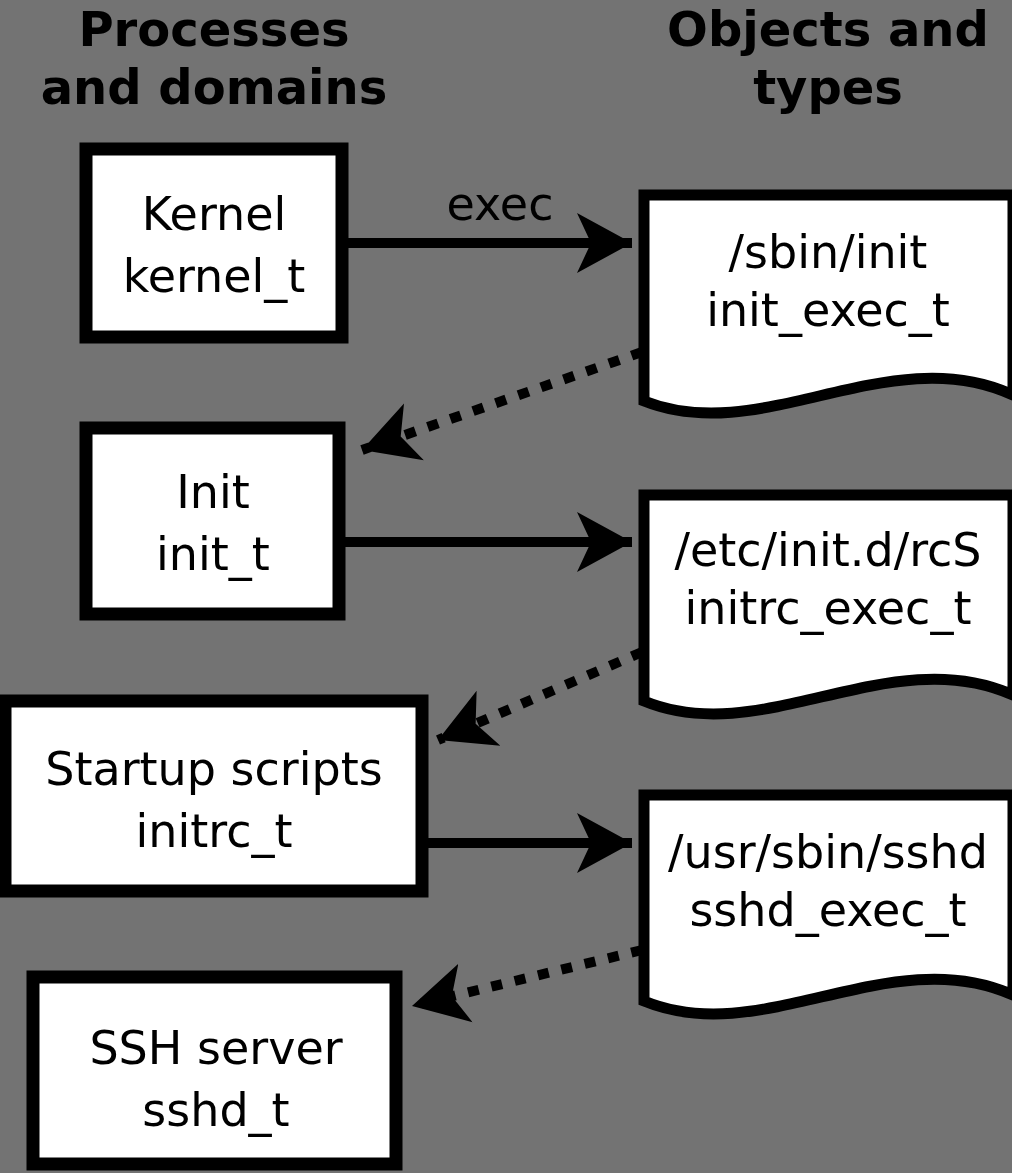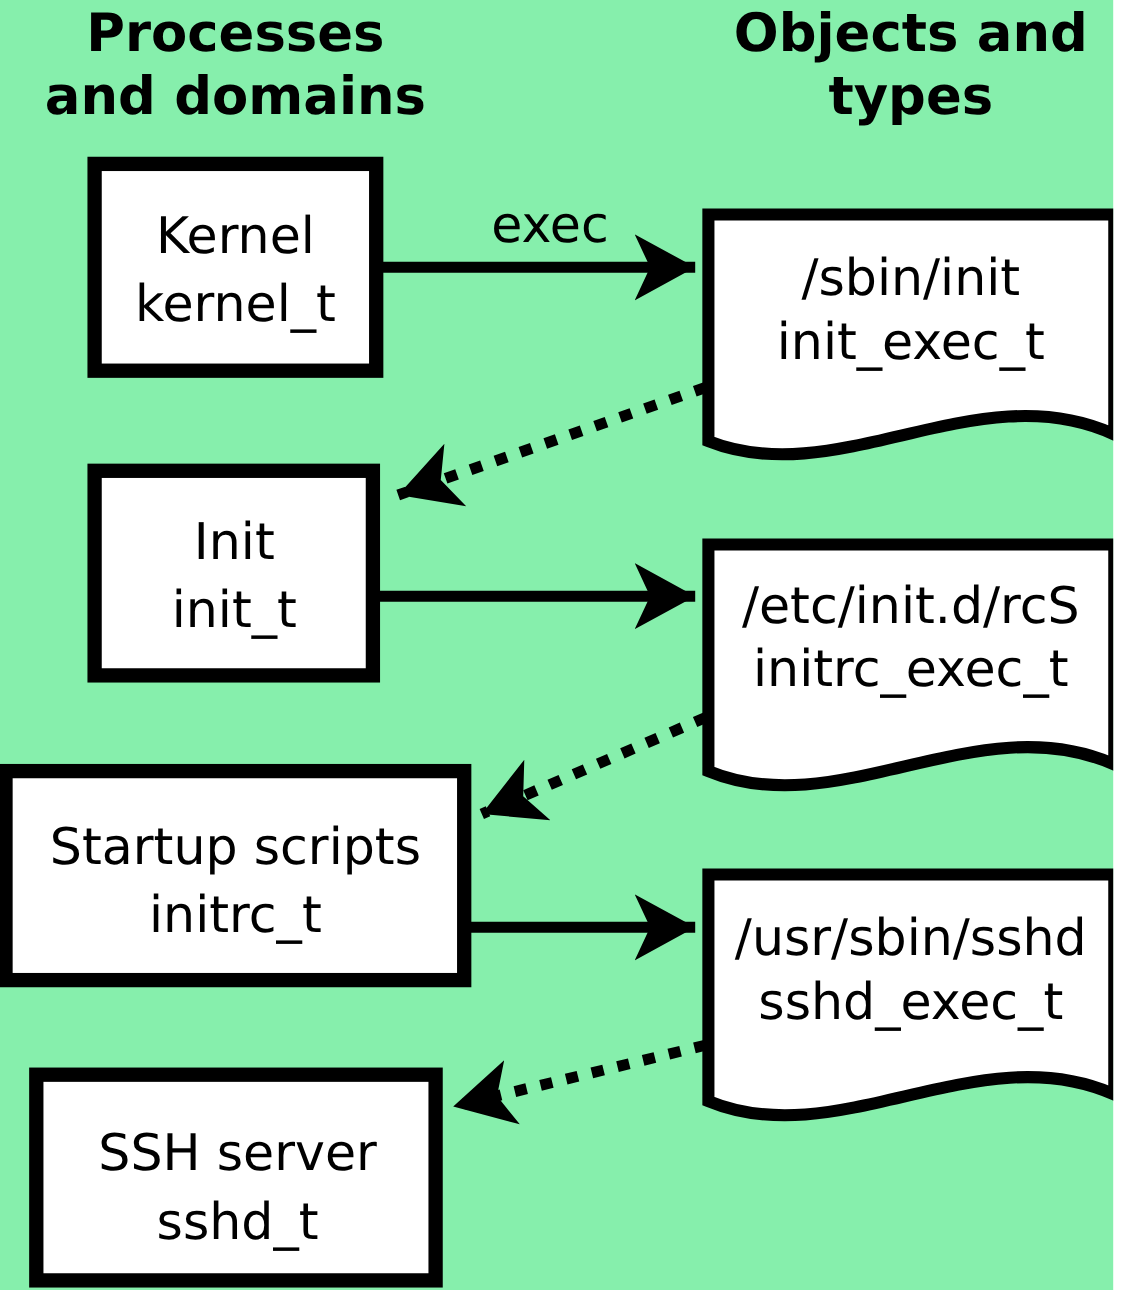--- a/index.html
+++ b/index.html
@@ -4,21 +4,21 @@
 <style>
   html, body {
     margin: 0;
     padding: 0;
     background: #ffffff;
   }
   .canvas {
     position: relative;
     width: 1012px;
     height: 1173px;
-    background: #86efac;
+    background: #737373;
     overflow: hidden;
   }
   svg {
     display: block;
     width: 1024px;
     height: 1173px;
   }
   text {
     font-family: "DejaVu Sans", "Liberation Sans", sans-serif;
     font-size: 46px;

